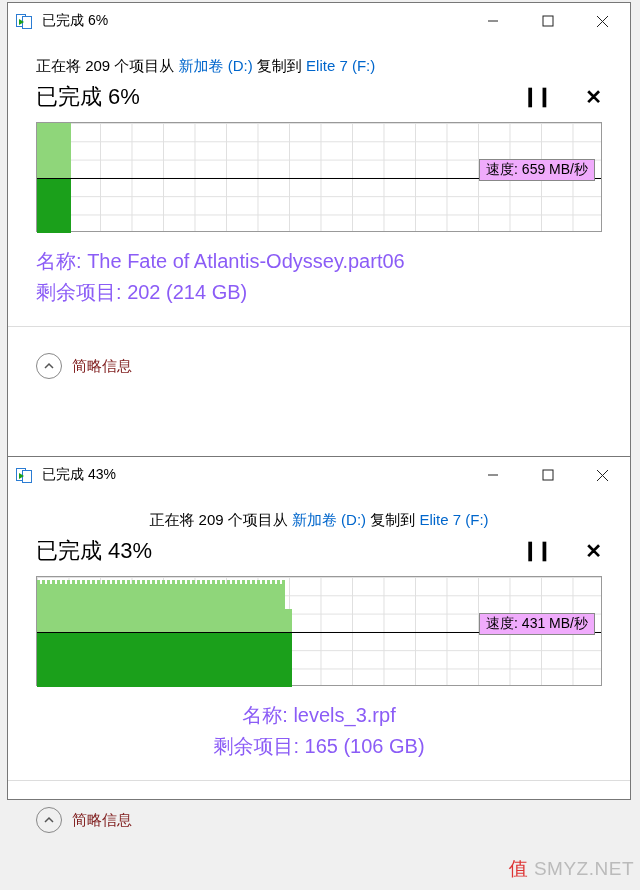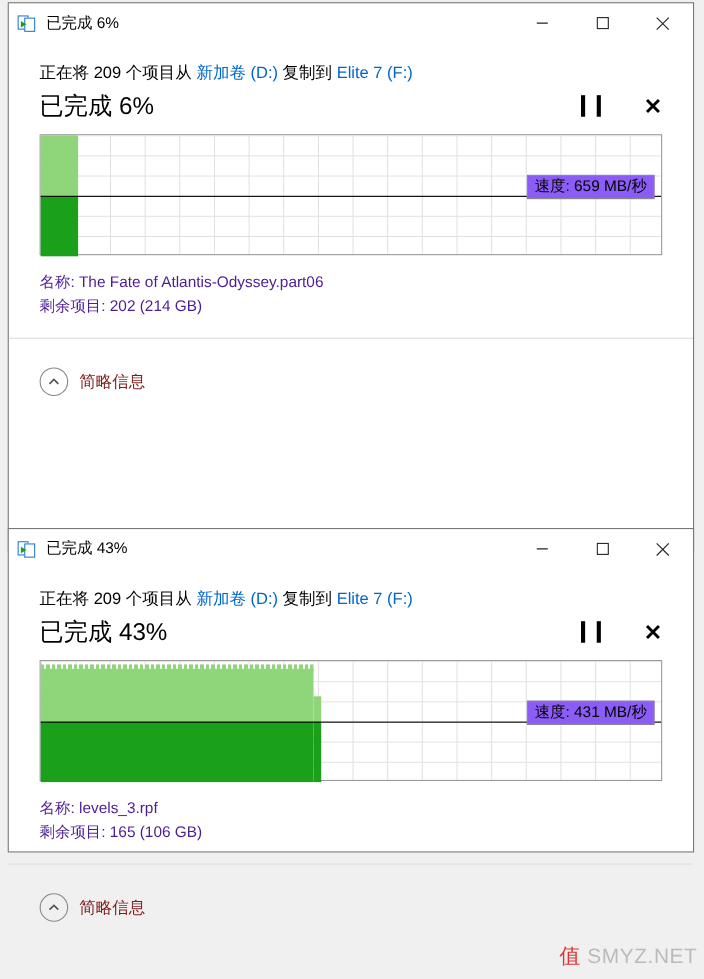--- a/index.html
+++ b/index.html
@@ -12,21 +12,21 @@
     position: relative;
   }
   .dialog {
     background: #fff;
     border: 1px solid #777;
     position: absolute;
     left: 7px;
     width: 624px;
   }
   .dialog.d1 { top: 2px; height: 500px; }
-  .dialog.d2 { top: 480px; height: 295px; }
+  .dialog.d2 { top: 456px; height: 344px; text-align: center; }
   .titlebar {
     display: flex;
     align-items: center;
     height: 36px;
     padding-left: 8px;
   }
   .title-icon {
     width: 18px; height: 18px;
     margin-right: 8px;
     position: relative;
@@ -58,31 +58,31 @@
     background-image:
       linear-gradient(to right, #e0e0e0 1px, transparent 1px),
       linear-gradient(to bottom, #e0e0e0 1px, transparent 1px);
     background-size: 31.5px 18.3px;
   }
   .chart .fill-top { position:absolute; top:0; left:0; height:55px; background:#8fd67a; }
   .chart .fill-bot { position:absolute; top:55px; left:0; height:55px; background:#1ba01b; }
   .chart .midline { position:absolute; top:55px; left:0; right:0; height:1px; background:#000; }
   .chart .speed-label {
     position:absolute; right:6px; top:36px;
-    background:#8b5cf6; border:1px solid #888;
+    background:#f0abfc; border:1px solid #888;
     font-size:14px; padding:1px 6px;
   }
   
   .chart2 .fill-top1 { position:absolute; top:7px; left:0; width:44%; height:48px; background:#8fd67a; }
   .chart2 .fill-top1::before { content:""; position:absolute; top:-4px; left:0; right:0; height:6px;
     background: repeating-linear-gradient(90deg,#8fd67a 0 3px, transparent 3px 5px); }
   .chart2 .fill-bot1 { position:absolute; top:55px; left:0; width:44%; height:55px; background:#1ba01b; }
   .chart2 .fill-top2 { position:absolute; top:32px; left:44%; width:1.2%; height:23px; background:#8fd67a; }
   .chart2 .fill-bot2 { position:absolute; top:55px; left:44%; width:1.2%; height:55px; background:#1ba01b; }
-  .info { font-size:14px; color:#4c1d95; line-height:1.55; }
+  .info { font-size:20px; color:#8b5cf6; line-height:1.55; }
   .divider { border-top:1px solid #ddd; margin:18px -28px 0 -28px; }
   .footer { display:flex; align-items:center; gap:10px; padding:14px 28px; }
   .chevron-circle {
     width:26px; height:26px; border:1px solid #888; border-radius:50%;
     display:flex; align-items:center; justify-content:center;
   }
   .chevron-circle svg { stroke:#555; stroke-width:1.5; fill:none; }
   .footer-text { font-size:15px; color:#7f1d1d; }
   .watermark {
     position:absolute; right:6px; bottom:8px;

